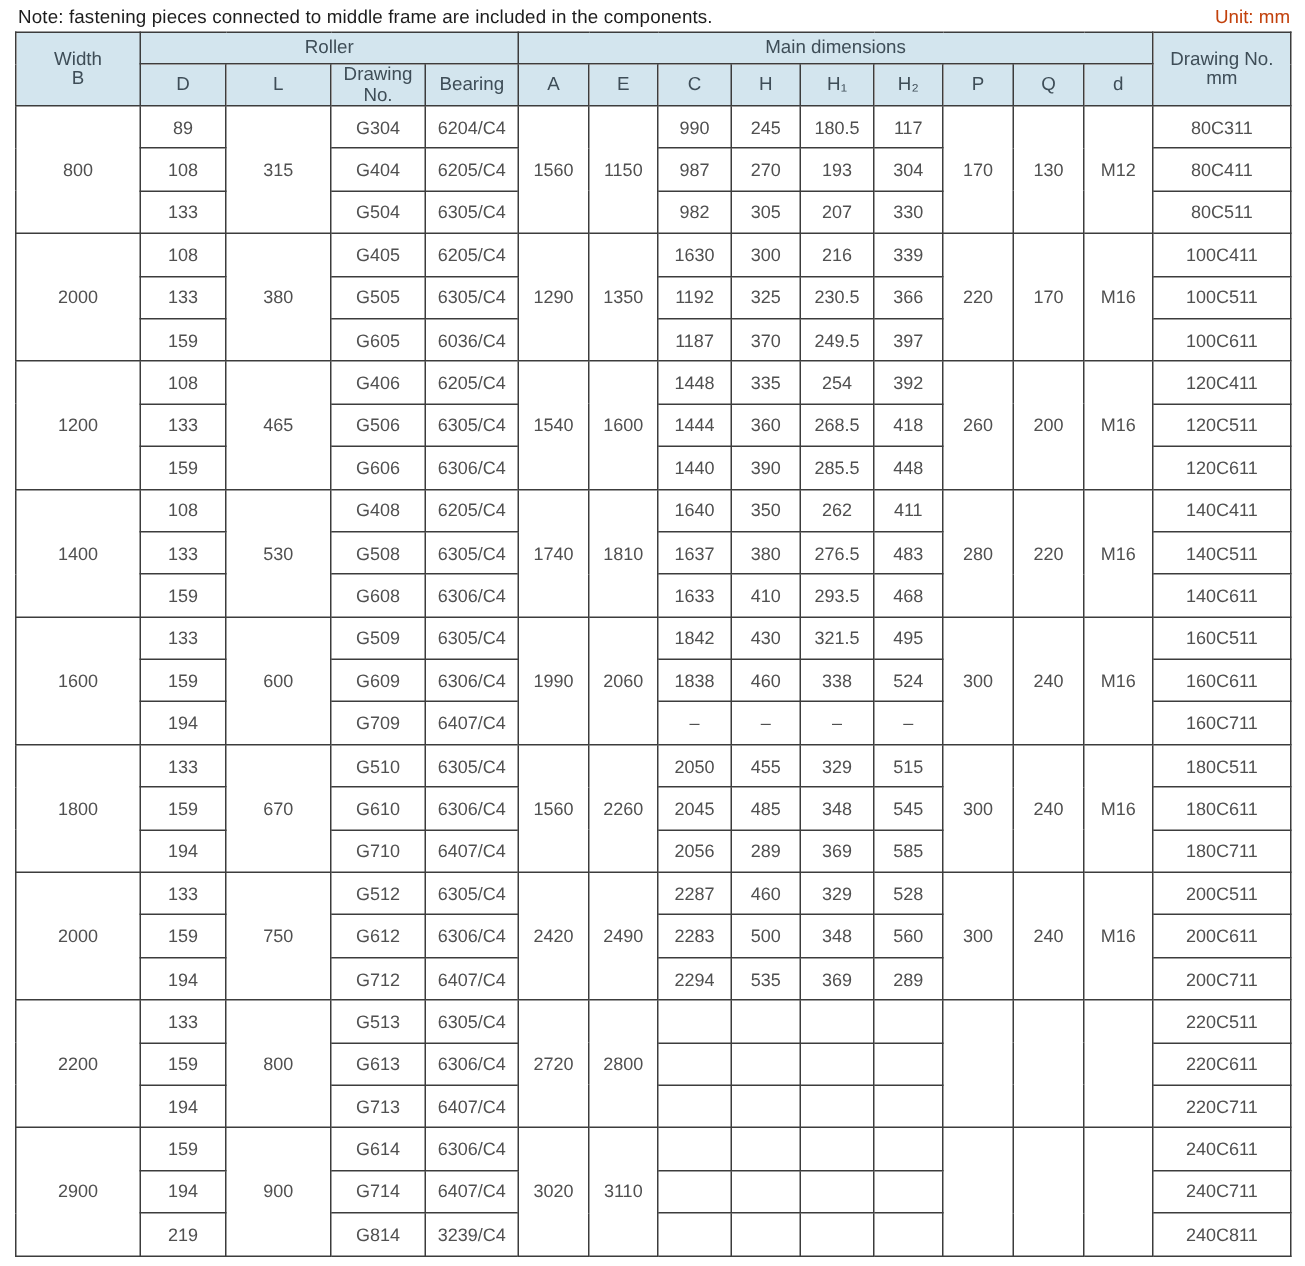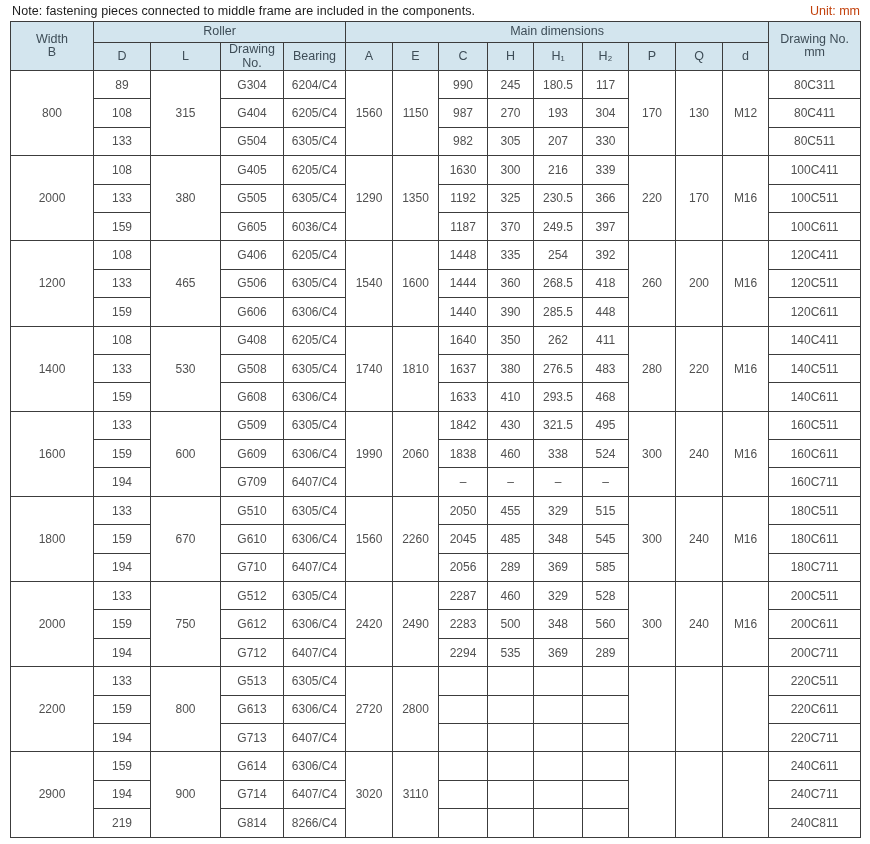--- a/index.html
+++ b/index.html
@@ -393,21 +393,21 @@
           <td>6407/C4</td>
           <td></td>
           <td></td>
           <td></td>
           <td></td>
           <td>240C711</td>
         </tr>
         <tr>
           <td>219</td>
           <td>G814</td>
-          <td>8266/C4</td>
+          <td>3239/C4</td>
           <td></td>
           <td></td>
           <td></td>
           <td></td>
           <td>240C811</td>
         </tr>
       </tbody>
   </table>
 </div>
 

